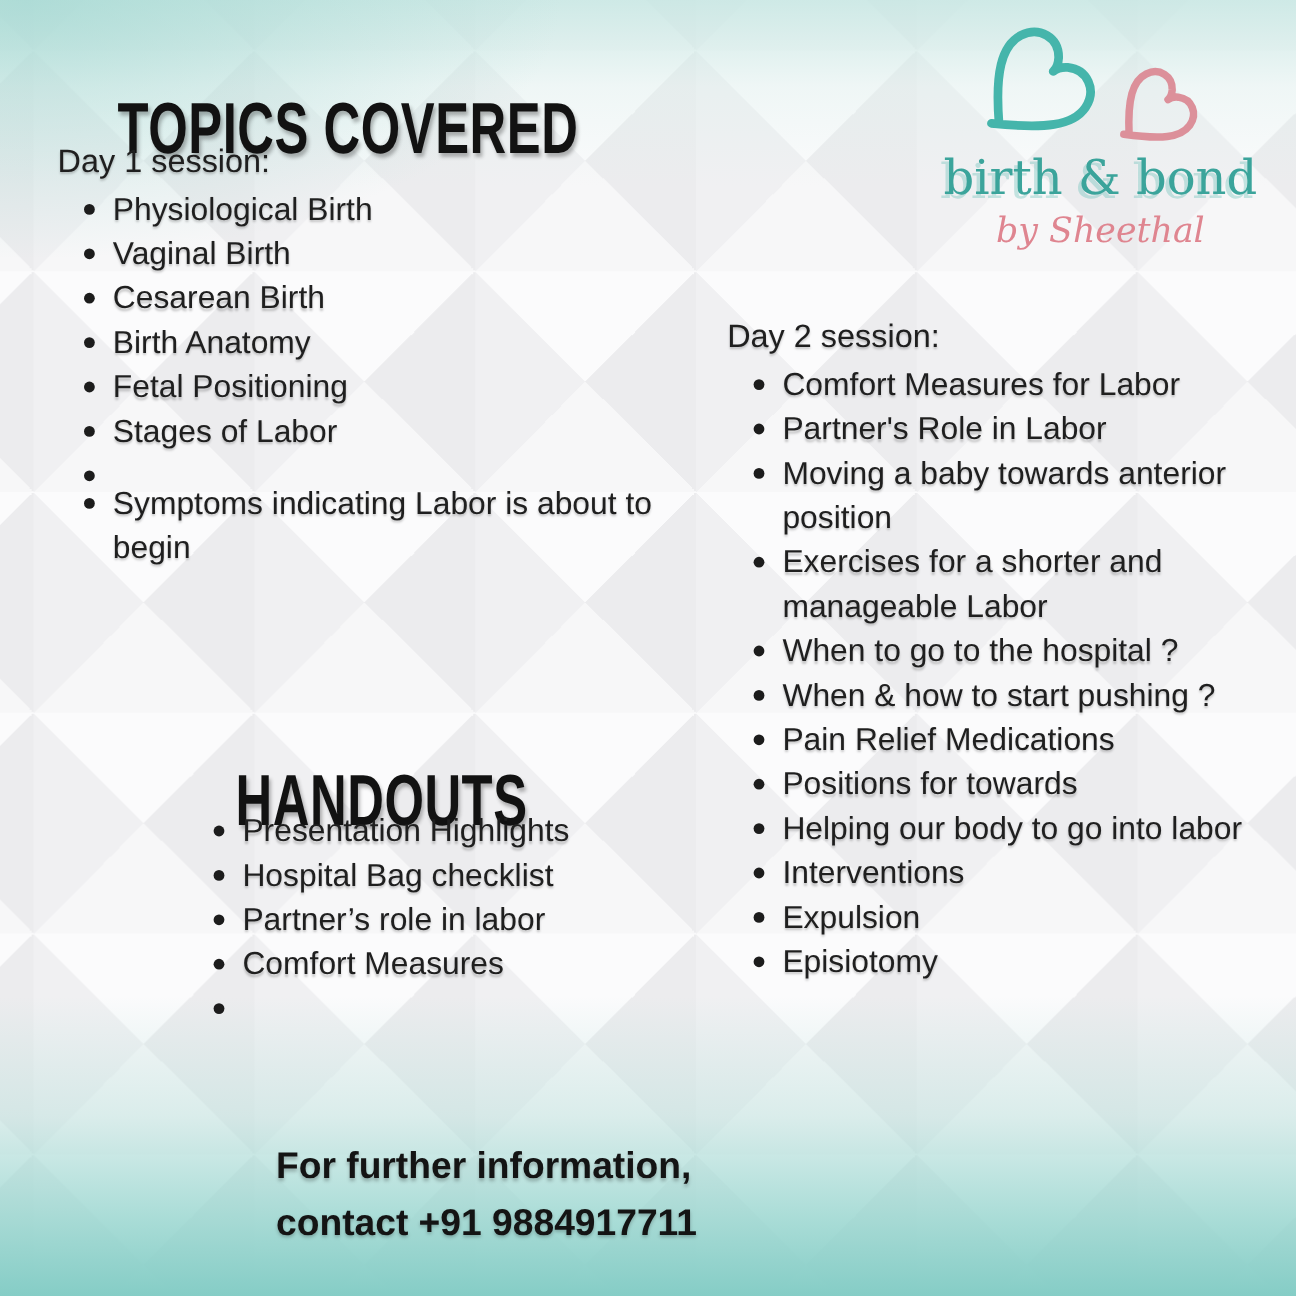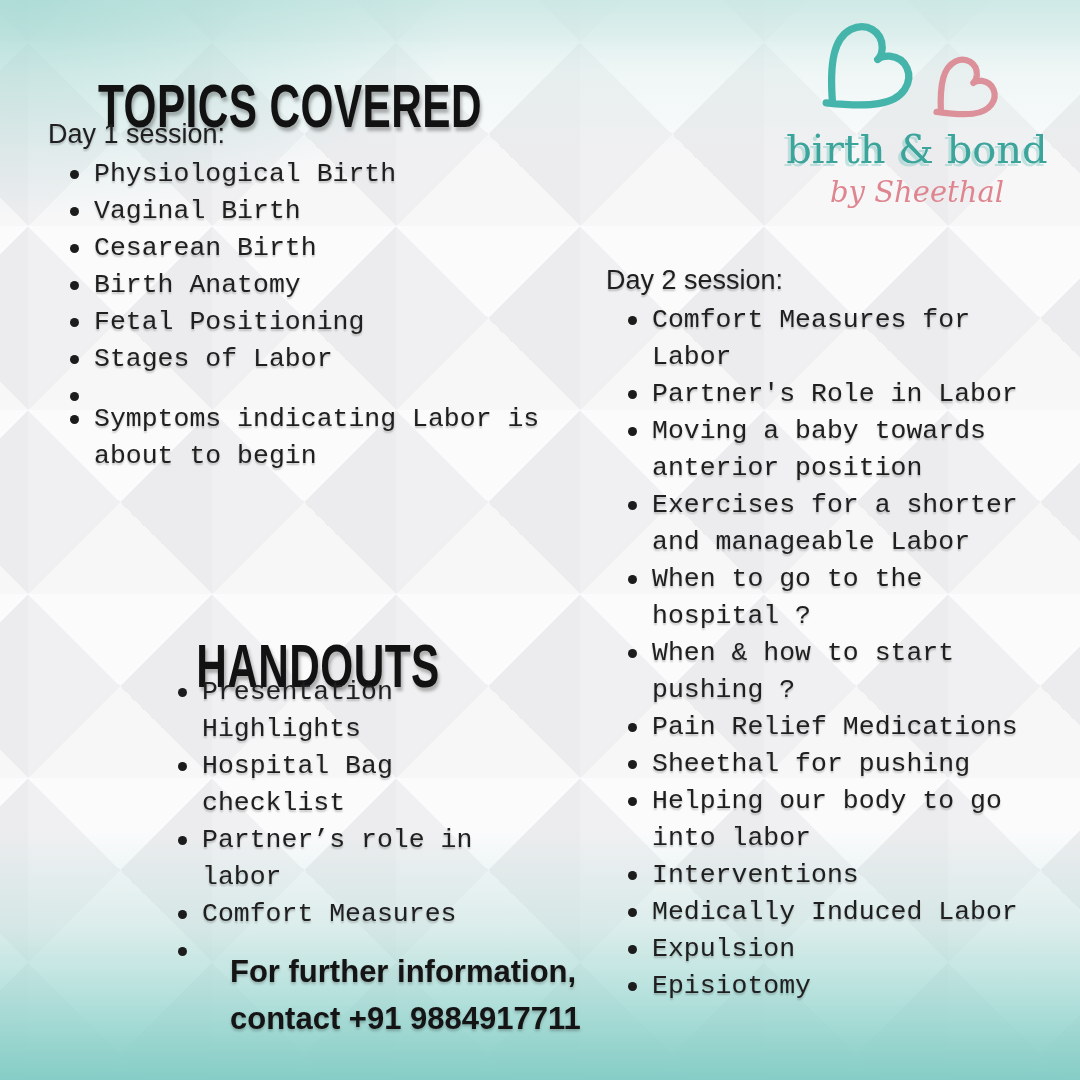--- a/index.html
+++ b/index.html
@@ -31,21 +31,21 @@
     text-shadow:2px 3px 3px rgba(20,20,20,0.3);
     white-space:nowrap;
   }
   .title-topics{left:78px;top:40px;width:400px;}
   .title-handouts{left:118px;top:592px;width:400px;}
   .session{position:absolute;}
   .session-label{
     font-size:27px;line-height:36px;
     text-shadow:0 2px 2px rgba(0,0,0,0.22);
   }
-  ul.blist{list-style:none;margin:4px 0 0;padding:0 0 0 22px;font-family:Liberation Mono, monospace;}
+  ul.blist{list-style:none;margin:4px 0 0;padding:0 0 0 22px;}
   ul.blist li{display:flex;gap:15px;font-size:26.5px;line-height:37px;}
   .blt{flex:0 0 auto;width:9px;height:9px;border-radius:50%;background:#1c1c1c;margin-top:14px;}
   .itx{text-shadow:0 2px 2px rgba(0,0,0,0.22);}
   .day1{left:48px;top:116px;width:526px;}
   .day2{left:606px;top:262px;width:431px;}
   .handouts-list{position:absolute;left:156px;top:670px;width:360px;}
   .logo{position:absolute;left:762px;top:14px;width:310px;text-align:center;}
   .logo svg{display:block;margin:0 auto;}
   .brand-name{
     font-family:"DejaVu Serif", serif;
@@ -149,33 +149,29 @@
         <li>
           <span class="blt"></span>
           <span class="itx">When &amp; how to start pushing ?</span>
         </li>
         <li>
           <span class="blt"></span>
           <span class="itx">Pain Relief Medications</span>
         </li>
         <li>
           <span class="blt"></span>
-          <span class="itx">Sheethal for pushing</span>
+          <span class="itx">Positions for towards</span>
         </li>
         <li>
           <span class="blt"></span>
           <span class="itx">Helping our body to go into labor</span>
         </li>
         <li>
           <span class="blt"></span>
           <span class="itx">Interventions</span>
-        </li>
-        <li>
-          <span class="blt"></span>
-          <span class="itx">Medically Induced Labor</span>
         </li>
         <li>
           <span class="blt"></span>
           <span class="itx">Expulsion</span>
         </li>
         <li>
           <span class="blt"></span>
           <span class="itx">Episiotomy</span>
         </li>
       </ul>

